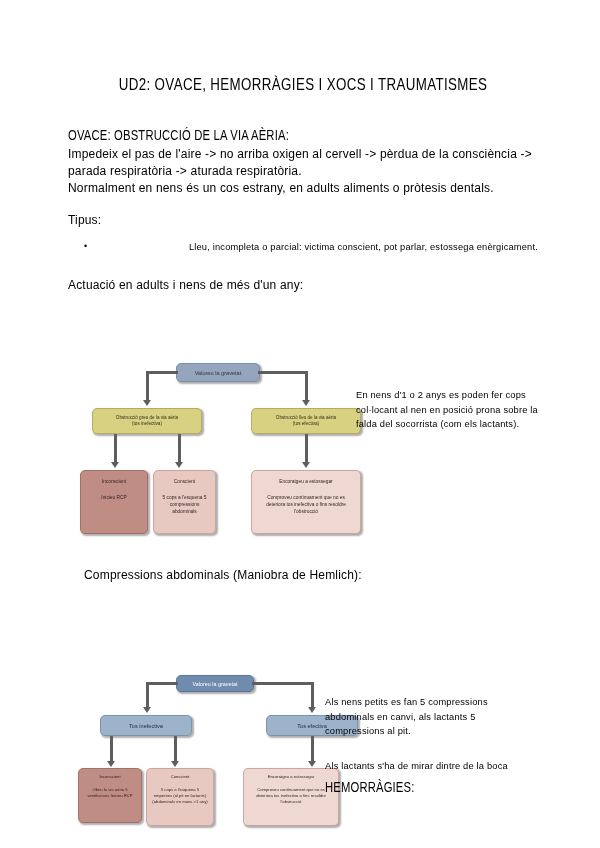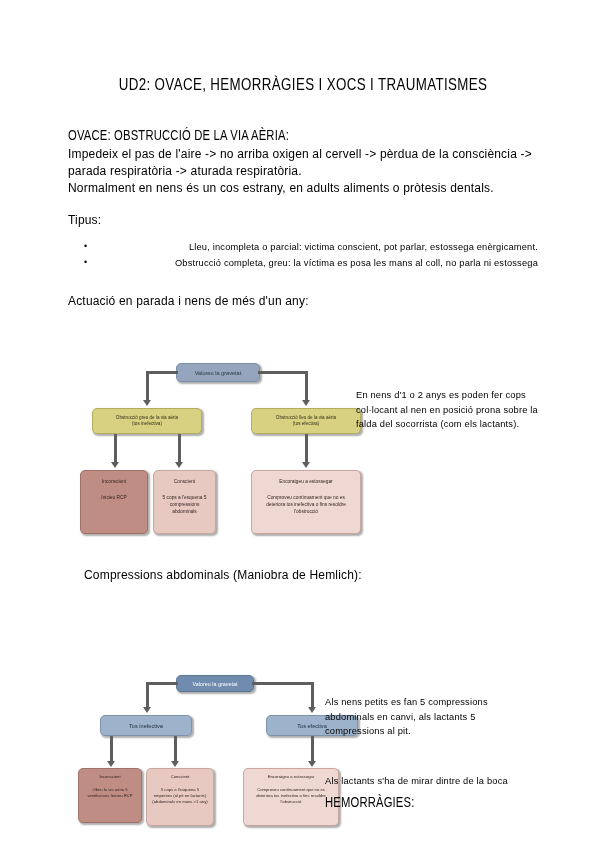--- a/index.html
+++ b/index.html
@@ -134,24 +134,23 @@
     <div class="doc-title">UD2:  OVACE, HEMORRÀGIES I XOCS I TRAUMATISMES</div>
 
     <div class="sec-head">OVACE: OBSTRUCCIÓ DE LA VIA AÈRIA:</div>
     <p class="para">Impedeix el pas de l'aire -&gt; no arriba oxigen al cervell -&gt; pèrdua de la consciència -&gt; parada respiratòria -&gt; aturada respiratòria.</p>
 
     <p class="para">Normalment en nens és un cos estrany, en adults aliments o pròtesis dentals.</p>
 
     <p class="para gap-top">Tipus:</p>
     <ul class="bullets">
       <li>Lleu, incompleta o parcial: victima conscient, pot parlar, estossega enèrgicament.</li>
-      <li>Obstrucció completa, greu: la víctima es posa les mans al coll, no parla ni estossega</li>
     </ul>
 
-    <p class="para gap-top-lg">Actuació en parada i nens de més d'un any:</p>
+    <p class="para gap-top-lg">Actuació en adults i nens de més d'un any:</p>
   </div>
 
   <div class="flow-wrap" style="position:absolute; left:68px; top:348px; width:470px; height:190px;">
 
     <div class="node" style="left:108px; top:0px; width:84px; height:19px; background:#95a5bd; border:1px solid #7d90ab;">
       <span class="ntext" style="font-size:5.6px; color:#2d3742;">Valoreu la gravetat</span>
     </div>
 
     <div class="conn v" style="left:148.7px; top:19px; height:0px;"></div>
     <div class="conn h" style="left:78px; top:8px; width:32px;"></div>
@@ -254,19 +253,19 @@
     </div>
 
     <div class="node" style="left:175px; top:93px; width:96px; height:58px; background:#efd8d2; border:1px solid #c9a79f; align-items:flex-start; padding-top:5px;">
       <span class="ntext" style="font-size:4.2px; line-height:6px; color:#2e1f1c;">
         <span class="l1">Encoratgeu a estossegar</span>
         <span class="l1" style="margin-top:7px; padding:0 6px;">Comproveu contínuament que no es deteriora tos inefectiva o fins resoldre l'obstrucció</span>
       </span>
     </div>
 
     <div class="side-note" style="left:257px; top:20px; width:205px;">Als nens petits es fan 5 compressions abdominals en canvi, als lactants 5 compressions al pit.</div>
-    <div class="side-note" style="left:257px; top:99px; width:215px;">
+    <div class="side-note" style="left:257px; top:84px; width:215px;">
       <span>Als lactants s'ha de mirar dintre de la boca</span>
       <span class="side-head">HEMORRÀGIES:</span>
     </div>
   </div>
 
 </div>
 
 </body></html>

